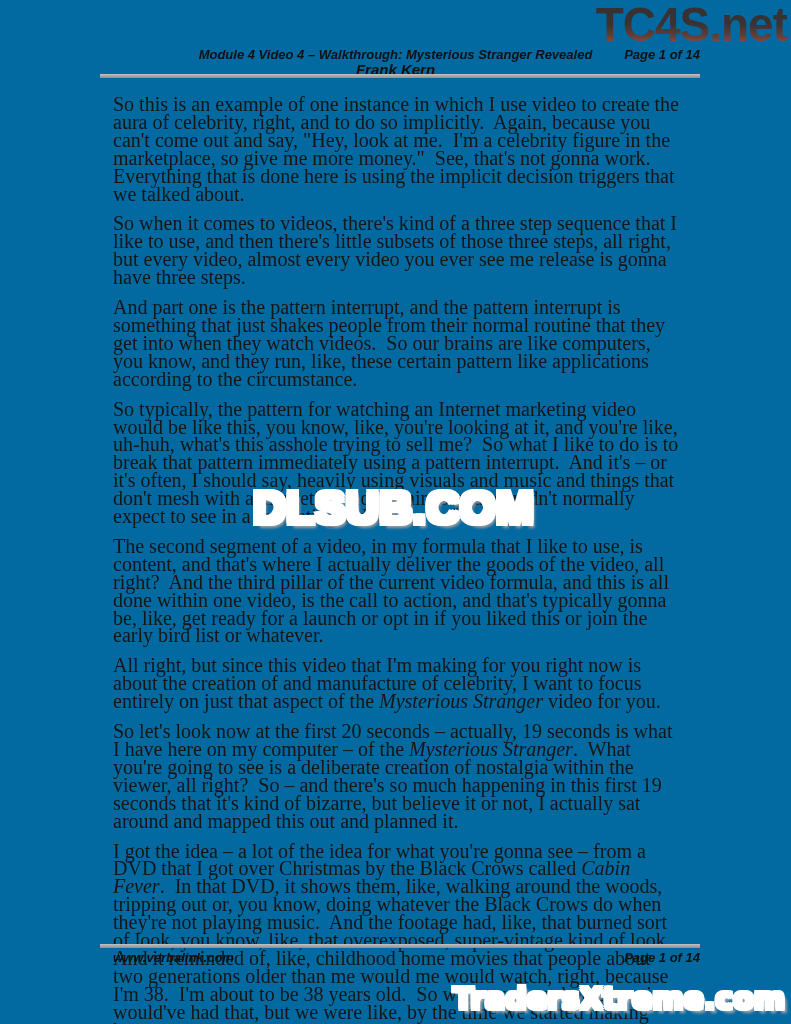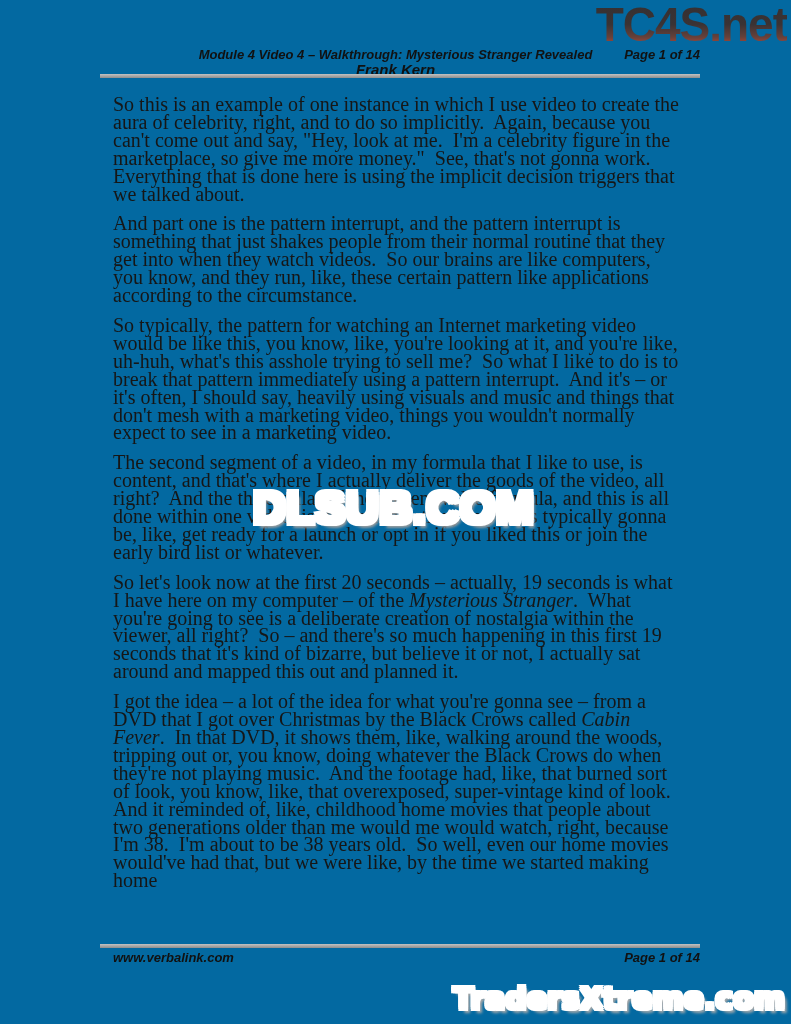--- a/index.html
+++ b/index.html
@@ -97,23 +97,25 @@
   <div class="header-line1">
     <span class="header-title">Module 4 Video 4 – Walkthrough: Mysterious Stranger Revealed</span>
     <span class="header-page">Page 1 of 14</span>
   </div>
   <div class="header-author">Frank Kern</div>
 
   <div class="rule rule-top"></div>
 
   <div class="body-text" id="transcript-body">
       <p><span>So this is an example of one instance in which I use video to create the aura of celebrity, right, and to do so implicitly.  Again, because you can't come out and say, "Hey, look at me.  I'm a celebrity figure in the marketplace, so give me more money."  See, that's not gonna work.  Everything that is done here is using the implicit decision triggers that we talked about.</span></p>
+      <p><span>So when it comes to videos, there's kind of a three step sequence that I like to use, and then there's little subsets of those three steps, all right, but every video, almost every video you ever see me release is gonna have three steps.</span></p>
       <p><span>And part one is the pattern interrupt, and the pattern interrupt is something that just shakes people from their normal routine that they get into when they watch videos.  So our brains are like computers, you know, and they run, like, these certain pattern like applications according to the circumstance.</span></p>
       <p><span>So typically, the pattern for watching an Internet marketing video would be like this, you know, like, you're looking at it, and you're like, uh-huh, what's this asshole trying to sell me?  So what I like to do is to break that pattern immediately using a pattern interrupt.  And it's – or it's often, I should say, heavily using visuals and music and things that don't mesh with a marketing video, things you wouldn't normally expect to see in a marketing video.</span></p>
       <p><span>The second segment of a video, in my formula that I like to use, is content, and that's where I actually deliver the goods of the video, all right?  And the third pillar of the current video formula, and this is all done within one video, is the call to action, and that's typically gonna be, like, get ready for a launch or opt in if you liked this or join the early bird list or whatever.</span></p>
+      <p><span>All right, but since this video that I'm making for you right now is about the creation of and manufacture of celebrity, I want to focus entirely on just that aspect of the </span><i>Mysterious Stranger</i><span> video for you.</span></p>
       <p><span>So let's look now at the first 20 seconds – actually, 19 seconds is what I have here on my computer – of the </span><i>Mysterious Stranger</i><span>.  What you're going to see is a deliberate creation of nostalgia within the viewer, all right?  So – and there's so much happening in this first 19 seconds that it's kind of bizarre, but believe it or not, I actually sat around and mapped this out and planned it.</span></p>
       <p><span>I got the idea – a lot of the idea for what you're gonna see – from a DVD that I got over Christmas by the Black Crows called </span><i>Cabin Fever</i><span>.  In that DVD, it shows them, like, walking around the woods, tripping out or, you know, doing whatever the Black Crows do when they're not playing music.  And the footage had, like, that burned sort of look, you know, like, that overexposed, super-vintage kind of look.  And it reminded of, like, childhood home movies that people about two generations older than me would me would watch, right, because I'm 38.  I'm about to be 38 years old.  So well, even our home movies would've had that, but we were like, by the time we started making home</span></p>
     </div>
 
   <div class="watermark">DLSUB.COM</div>
 
   <div class="rule rule-bottom"></div>
   <span class="footer-site">www.verbalink.com</span>
   <span class="footer-page">Page 1 of 14</span>
 

